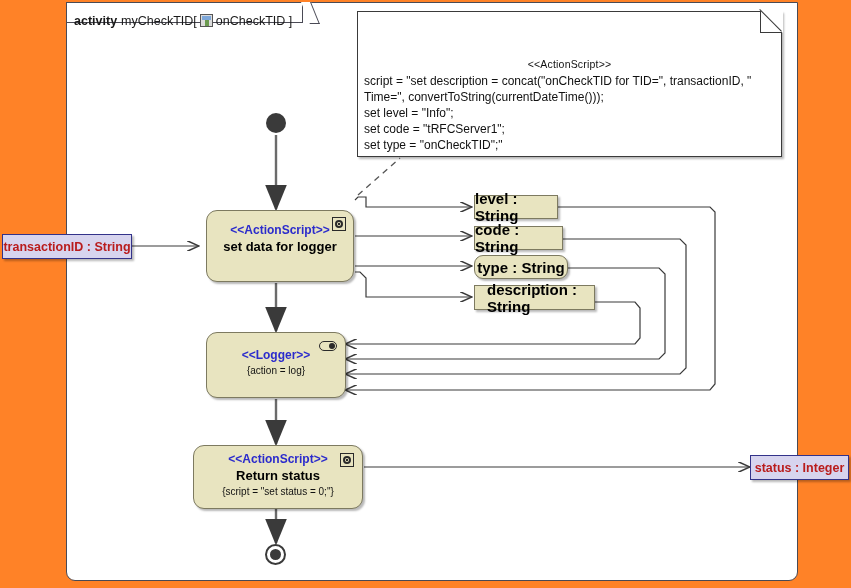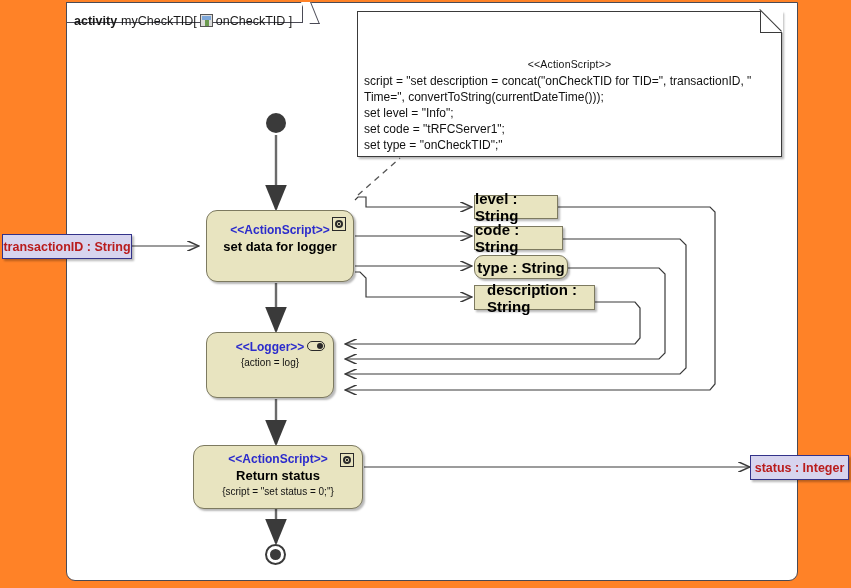--- a/index.html
+++ b/index.html
@@ -353,21 +353,21 @@
 
   <div class="init-node" style="left:266px; top:113px;"></div>
   <div class="final-node" style="left:265px; top:544px;"></div>
 
   <div class="action" style="left:206px; top:210px; width:148px; height:72px; padding-top:12px;">
     <div class="icon-script" style="right:7px; top:6px;"></div>
     <div class="stereo">&lt;&lt;ActionScript&gt;&gt;</div>
     <div class="aname">set data for logger</div>
   </div>
 
-  <div class="action" style="left:206px; top:332px; width:128px; height:66px; padding-top:7px;">
+  <div class="action" style="left:206px; top:332px; width:140px; height:66px; padding-top:15px;">
     <div class="icon-logger" style="right:8px; top:8px;"></div>
     <div class="stereo">&lt;&lt;Logger&gt;&gt;</div>
     <div class="aprop">{action = log}</div>
   </div>
 
   <div class="action" style="left:193px; top:445px; width:170px; height:64px; padding-top:6px;">
     <div class="icon-script" style="right:8px; top:7px;"></div>
     <div class="stereo">&lt;&lt;ActionScript&gt;&gt;</div>
     <div class="aname">Return status</div>
     <div class="aprop">{script = "set status = 0;"}</div>

